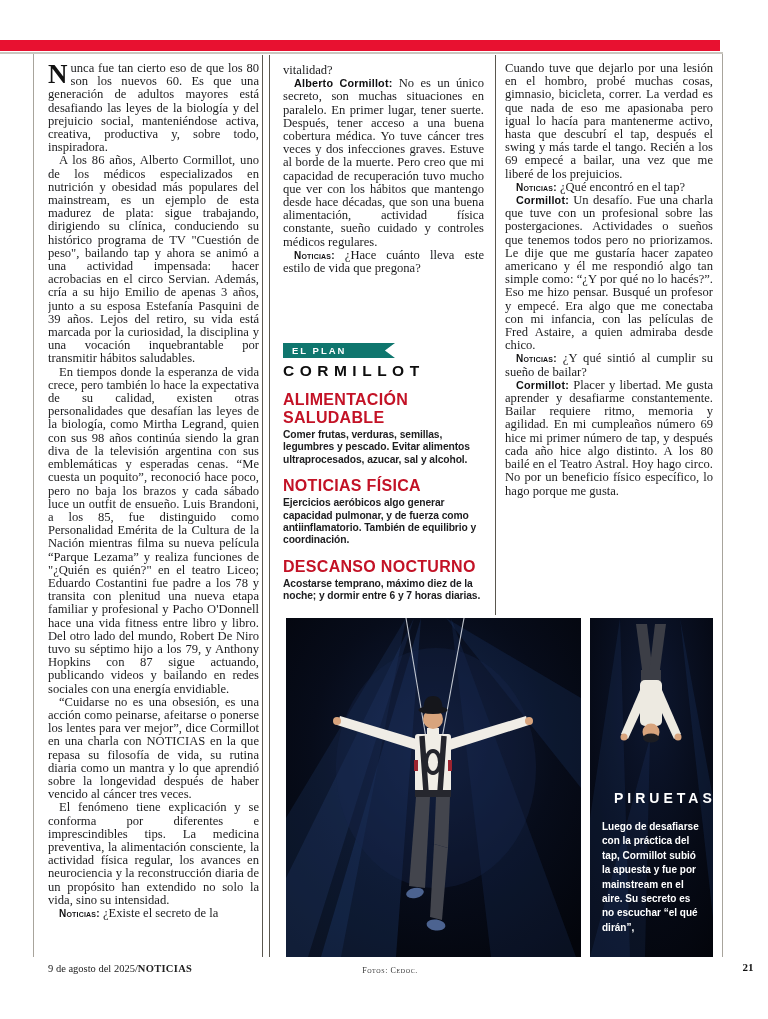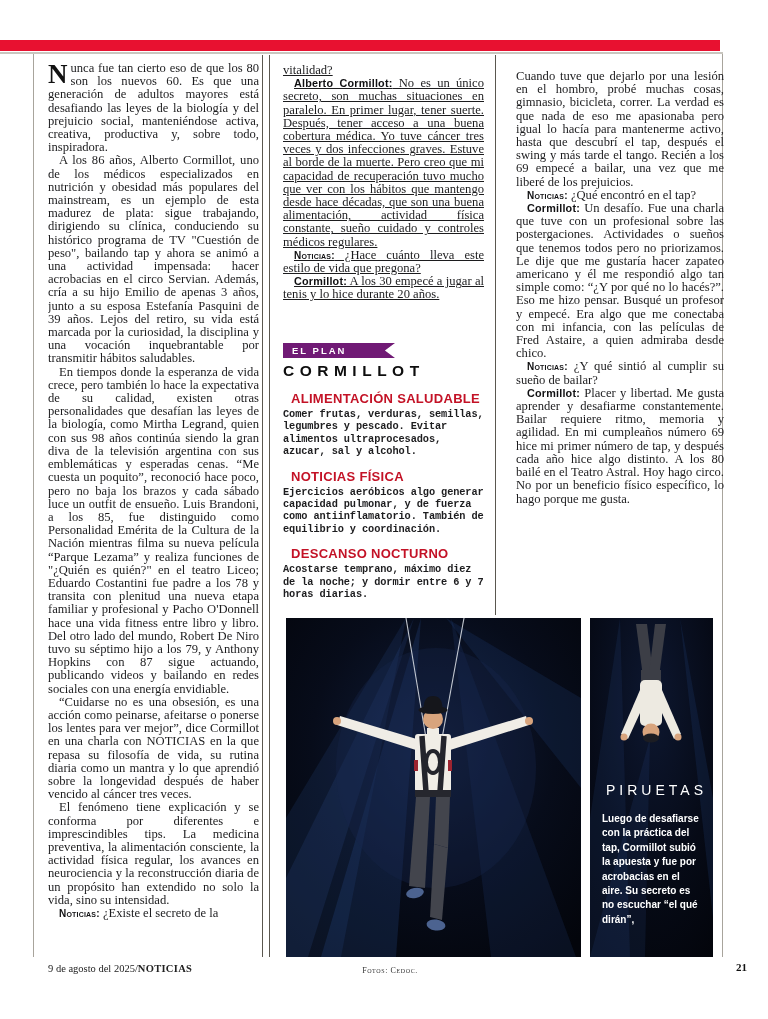--- a/index.html
+++ b/index.html
@@ -11,50 +11,50 @@
   .vrule{position:absolute;width:1px;background:#a8a49c;}
   .vrule.outer-left{left:33px;top:54px;height:903px;}
   .vrule.outer-right{left:722px;top:54px;height:903px;}
   .vrule.div1a{left:262px;top:55px;height:902px;background:#5a574f;}
   .vrule.div1b{left:269px;top:55px;height:902px;background:#5a574f;}
   .vrule.div2{left:495px;top:55px;height:560px;background:#5a574f;}
   
   .col{position:absolute;overflow:hidden;font-size:12.6px;line-height:13.2px;text-align:justify;
        hyphens:auto;-webkit-hyphens:auto;}
   .col1{left:48px;top:62px;width:211px;height:892px;}
-  .col2{left:283px;top:64px;width:201px;height:276px;text-decoration:underline;}
-  .col3{left:516px;top:62px;width:208px;height:553px;margin-top:8px;}
+  .col2{left:283px;top:64px;width:201px;height:276px;}
+  .col3{left:505px;top:62px;width:208px;height:553px;}
   .para{margin:0;text-indent:11px;}
   .para.dropcap,.para.cont{text-indent:0;}
   .dcap{float:left;font-weight:bold;font-size:27px;line-height:23px;padding:1px 3px 0 0;color:#111;}
   .qlabel{font-family:"Liberation Sans",sans-serif;font-weight:bold;font-size:10.8px;letter-spacing:.2px;color:#101012;}
   .qlabel.sc{font-variant:small-caps;font-size:10px;}
   
   .plan{position:absolute;left:283px;top:343px;width:201px;font-family:"Liberation Sans",sans-serif;}
-  .ribbon{width:112px;height:15px;background:#701a75;color:#ffffff;font-weight:bold;font-size:9.5px;
+  .ribbon{width:112px;height:15px;background:#0f766e;color:#ffffff;font-weight:bold;font-size:9.5px;
           letter-spacing:2px;line-height:15px;padding-left:9px;box-sizing:border-box;
           clip-path:polygon(0 0,100% 0,91% 50%,100% 100%,0 100%);}
   .plan-title{margin:4px 0 0 0;font-size:15.5px;font-weight:bold;letter-spacing:5.5px;color:#0d0d0d;}
-  .plan-h{margin:11px 0 2px 8px;font-size:13px;font-weight:bold;color:#c31226;letter-spacing:.3px;}
-  .plan-p{margin:0;font-size:10.3px;font-weight:bold;color:#1d1d1f;line-height:12.4px;letter-spacing:-.1px;font-family:Liberation Mono, monospace;}
+  .plan-h{margin:11px 0 2px 0;font-size:16px;font-weight:bold;color:#c31226;letter-spacing:.3px;}
+  .plan-p{margin:0;font-size:10.3px;font-weight:bold;color:#1d1d1f;line-height:12.4px;letter-spacing:-.1px;}
   
   .photo{position:absolute;overflow:hidden;background:#04060d;}
   .photo-main{left:286px;top:618px;width:295px;height:339px;}
   .photo-side{left:590px;top:618px;width:123px;height:339px;}
   .photo svg{display:block;width:100%;height:100%;}
   .side-overlay{position:absolute;left:12px;top:160px;width:100px;color:#ffffff;
                 font-family:"Liberation Sans",sans-serif;}
-  .side-title{margin:4px;font-size:14px;font-weight:normal;letter-spacing:4px;}
+  .side-title{margin:12px;font-size:14px;font-weight:bold;letter-spacing:4px;}
   .side-caption{margin:14px 0 0 0;font-size:10px;font-weight:bold;line-height:14.4px;}
   
   .f-left{position:absolute;left:48px;top:963px;font-size:10.5px;color:#222;}
   .f-brand{font-weight:bold;letter-spacing:.3px;}
   .f-credits{position:absolute;left:330px;top:966px;width:120px;text-align:center;
              font-size:8px;font-variant:small-caps;letter-spacing:.6px;color:#333;}
-  .f-page{position:absolute;left:736px;top:961px;width:24px;text-align:left;
+  .f-page{position:absolute;left:736px;top:961px;width:24px;text-align:center;
           font-size:11px;font-weight:bold;color:#111;}
 </style>
 </head>
 <body>
 
 <div class="page">
 
   <div class="topbar"></div>
   <div class="toprule"></div>
   <div class="vrule outer-left"></div>
@@ -68,21 +68,20 @@
       <p class="para body">A los 86 años, Alberto Cormillot, uno de los médicos especializados en nutrición y obesidad más populares del mainstream, es un ejemplo de esta madurez de plata: sigue trabajando, dirigiendo su clínica, conduciendo su histórico programa de TV "Cuestión de peso", bailando tap y ahora se animó a una actividad impensada: hacer acrobacias en el circo Servian. Además, cría a su hijo Emilio de apenas 3 años, junto a su esposa Estefanía Pasquini de 39 años. Lejos del retiro, su vida está marcada por la curiosidad, la disciplina y una vocación inquebrantable por transmitir hábitos saludables.</p>
       <p class="para body">En tiempos donde la esperanza de vida crece, pero también lo hace la expectativa de su calidad, existen otras personalidades que desafían las leyes de la biología, como Mirtha Legrand, quien con sus 98 años continúa siendo la gran diva de la televisión argentina con sus emblemáticas y esperadas cenas. “Me cuesta un poquito”, reconoció hace poco, pero no baja los brazos y cada sábado luce un outfit de ensueño. Luis Brandoni, a los 85, fue distinguido como Personalidad Emérita de la Cultura de la Nación mientras filma su nueva película “Parque Lezama” y realiza funciones de "¿Quién es quién?" en el teatro Liceo; Eduardo Costantini fue padre a los 78 y transita con plenitud una nueva etapa familiar y profesional y Pacho O'Donnell hace una vida fitness entre libro y libro. Del otro lado del mundo, Robert De Niro tuvo su séptimo hijo a los 79, y Anthony Hopkins con 87 sigue actuando, publicando videos y bailando en redes sociales con una energía envidiable.</p>
       <p class="para body">“Cuidarse no es una obsesión, es una acción como peinarse, afeitarse o ponerse los lentes para ver mejor”, dice Cormillot en una charla con NOTICIAS en la que repasa su filosofía de vida, su rutina diaria como un mantra y lo que aprendió sobre la longevidad después de haber vencido al cáncer tres veces.</p>
       <p class="para body">El fenómeno tiene explicación y se conforma por diferentes e imprescindibles tips. La medicina preventiva, la alimentación consciente, la actividad física regular, los avances en neurociencia y la reconstrucción diaria de un propósito han extendido no solo la vida, sino su intensidad.</p>
       <p class="para q"><span class="qlabel sc">Noticias:</span> ¿Existe el secreto de la</p>
     </div>
   <div class="col col2">
       <p class="para cont">vitalidad?</p>
       <p class="para a"><span class="qlabel">Alberto Cormillot:</span> No es un único secreto, son muchas situaciones en paralelo. En primer lugar, tener suerte. Después, tener acceso a una buena cobertura médica. Yo tuve cáncer tres veces y dos infecciones graves. Estuve al borde de la muerte. Pero creo que mi capacidad de recuperación tuvo mucho que ver con los hábitos que mantengo desde hace décadas, que son una buena alimentación, actividad física constante, sueño cuidado y controles médicos regulares.</p>
       <p class="para q"><span class="qlabel sc">Noticias:</span> ¿Hace cuánto lleva este estilo de vida que pregona?</p>
-      <p class="para a"><span class="qlabel">Cormillot:</span> A los 30 empecé a jugar al tenis y lo hice durante 20 años.</p>
     </div>
   <div class="col col3">
       <p class="para cont">Cuando tuve que dejarlo por una lesión en el hombro, probé muchas cosas, gimnasio, bicicleta, correr. La verdad es que nada de eso me apasionaba pero igual lo hacía para mantenerme activo, hasta que descubrí el tap, después el swing y más tarde el tango. Recién a los 69 empecé a bailar, una vez que me liberé de los prejuicios.</p>
       <p class="para q"><span class="qlabel sc">Noticias:</span> ¿Qué encontró en el tap?</p>
       <p class="para a"><span class="qlabel">Cormillot:</span> Un desafío. Fue una charla que tuve con un profesional sobre las postergaciones. Actividades o sueños que tenemos todos pero no priorizamos. Le dije que me gustaría hacer zapateo americano y él me respondió algo tan simple como: “¿Y por qué no lo hacés?”. Eso me hizo pensar. Busqué un profesor y empecé. Era algo que me conectaba con mi infancia, con las películas de Fred Astaire, a quien admiraba desde chico.</p>
       <p class="para q"><span class="qlabel sc">Noticias:</span> ¿Y qué sintió al cumplir su sueño de bailar?</p>
       <p class="para a"><span class="qlabel">Cormillot:</span> Placer y libertad. Me gusta aprender y desafiarme constantemente. Bailar requiere ritmo, memoria y agilidad. En mi cumpleaños número 69 hice mi primer número de tap, y después cada año hice algo distinto. A los 80 bailé en el Teatro Astral. Hoy hago circo. No por un beneficio físico específico, lo hago porque me gusta.</p>
     </div>
 
   <aside class="plan">
@@ -163,21 +162,21 @@
         <polygon points="-11,66 -30,110 -23,115 -5,76" fill="#edeae1"></polygon>
         <polygon points="11,66 30,110 23,115 5,76" fill="#edeae1"></polygon>
         <circle cx="-27" cy="113" r="3.5" fill="#d8a47d"></circle>
         <circle cx="27" cy="113" r="3.5" fill="#d8a47d"></circle>
         <circle cx="0" cy="108" r="8.5" fill="#d8a47d"></circle>
         <ellipse cx="0" cy="114" rx="8" ry="4.5" fill="#1c1d23"></ellipse>
       </g>
     </svg>
     <div class="side-overlay">
       <h3 class="side-title">PIRUETAS</h3>
-      <p class="side-caption">Luego de desafiarse con la práctica del tap, Cormillot subió la apuesta y fue por acrobacias en el aire. Su secreto es no escuchar “el qué dirán”,</p>
+      <p class="side-caption">Luego de desafiarse con la práctica del tap, Cormillot subió la apuesta y fue por mainstream en el aire. Su secreto es no escuchar “el qué dirán”,</p>
     </div>
   </figure>
 
   <div class="f-left">
     <span>9 de agosto del 2025/</span><span class="f-brand">NOTICIAS</span>
   </div>
   <div class="f-credits">Fotos: Cedoc.</div>
   <div class="f-page">21</div>
 
 </div>

